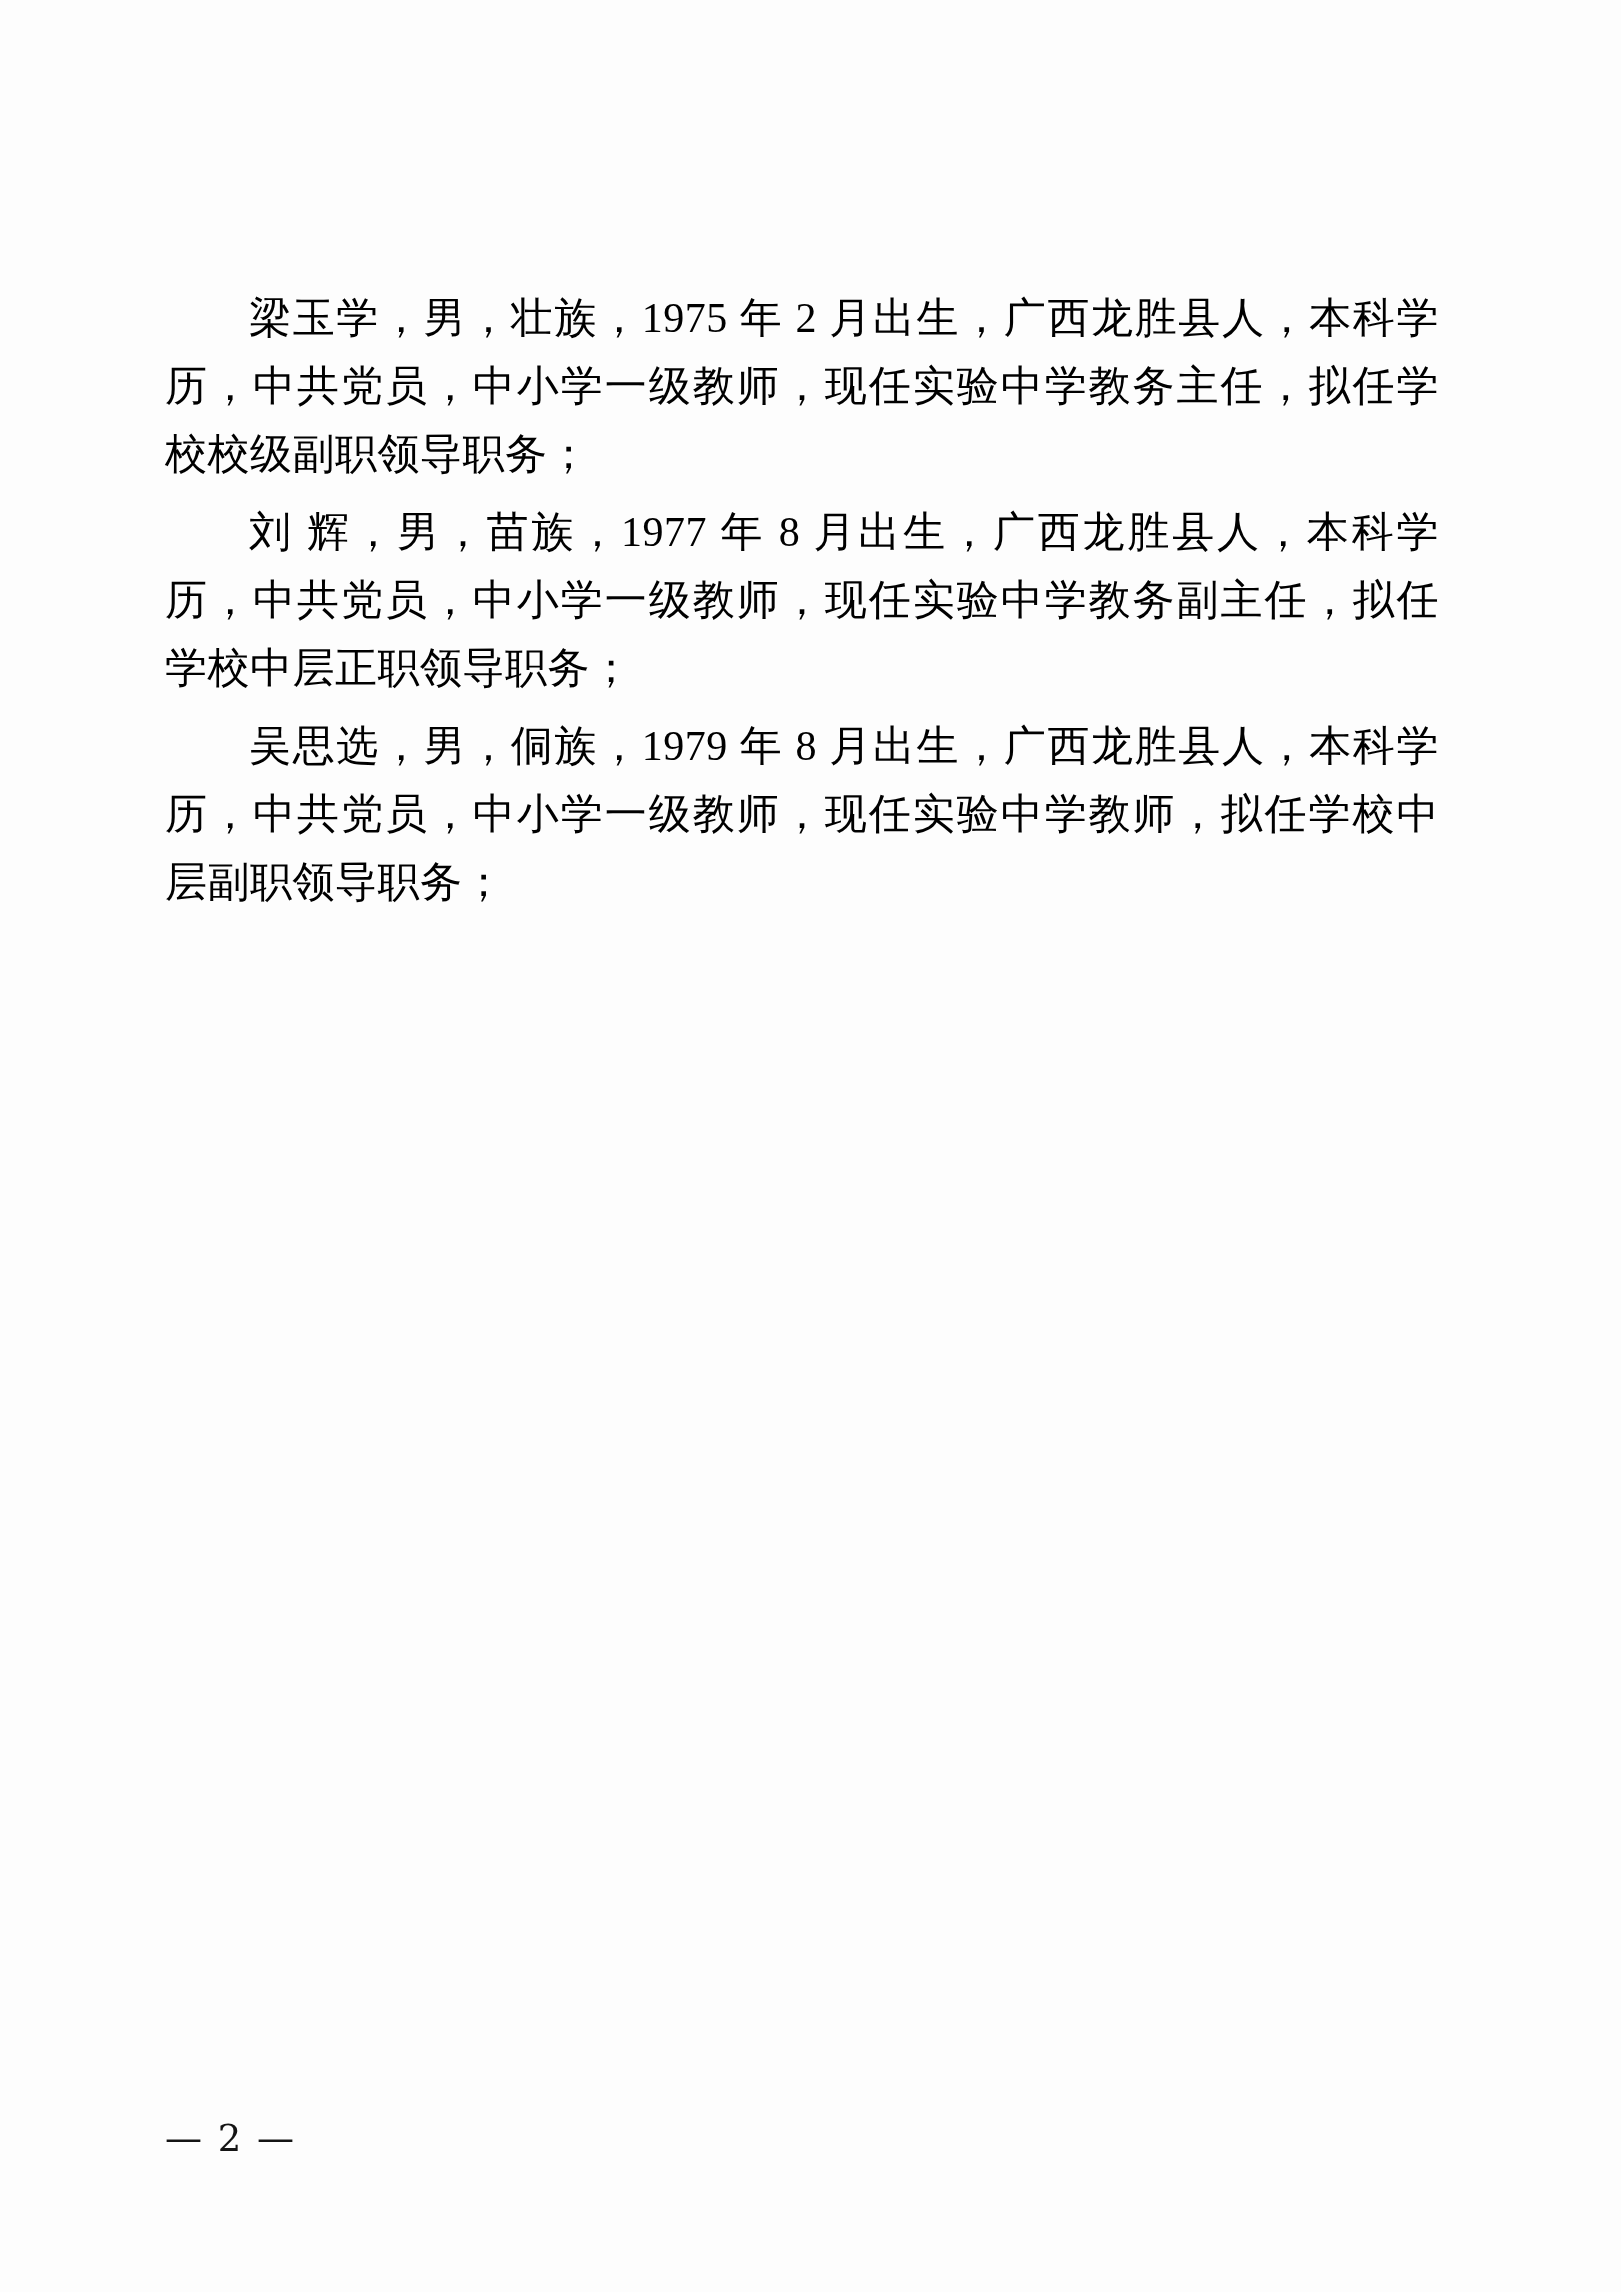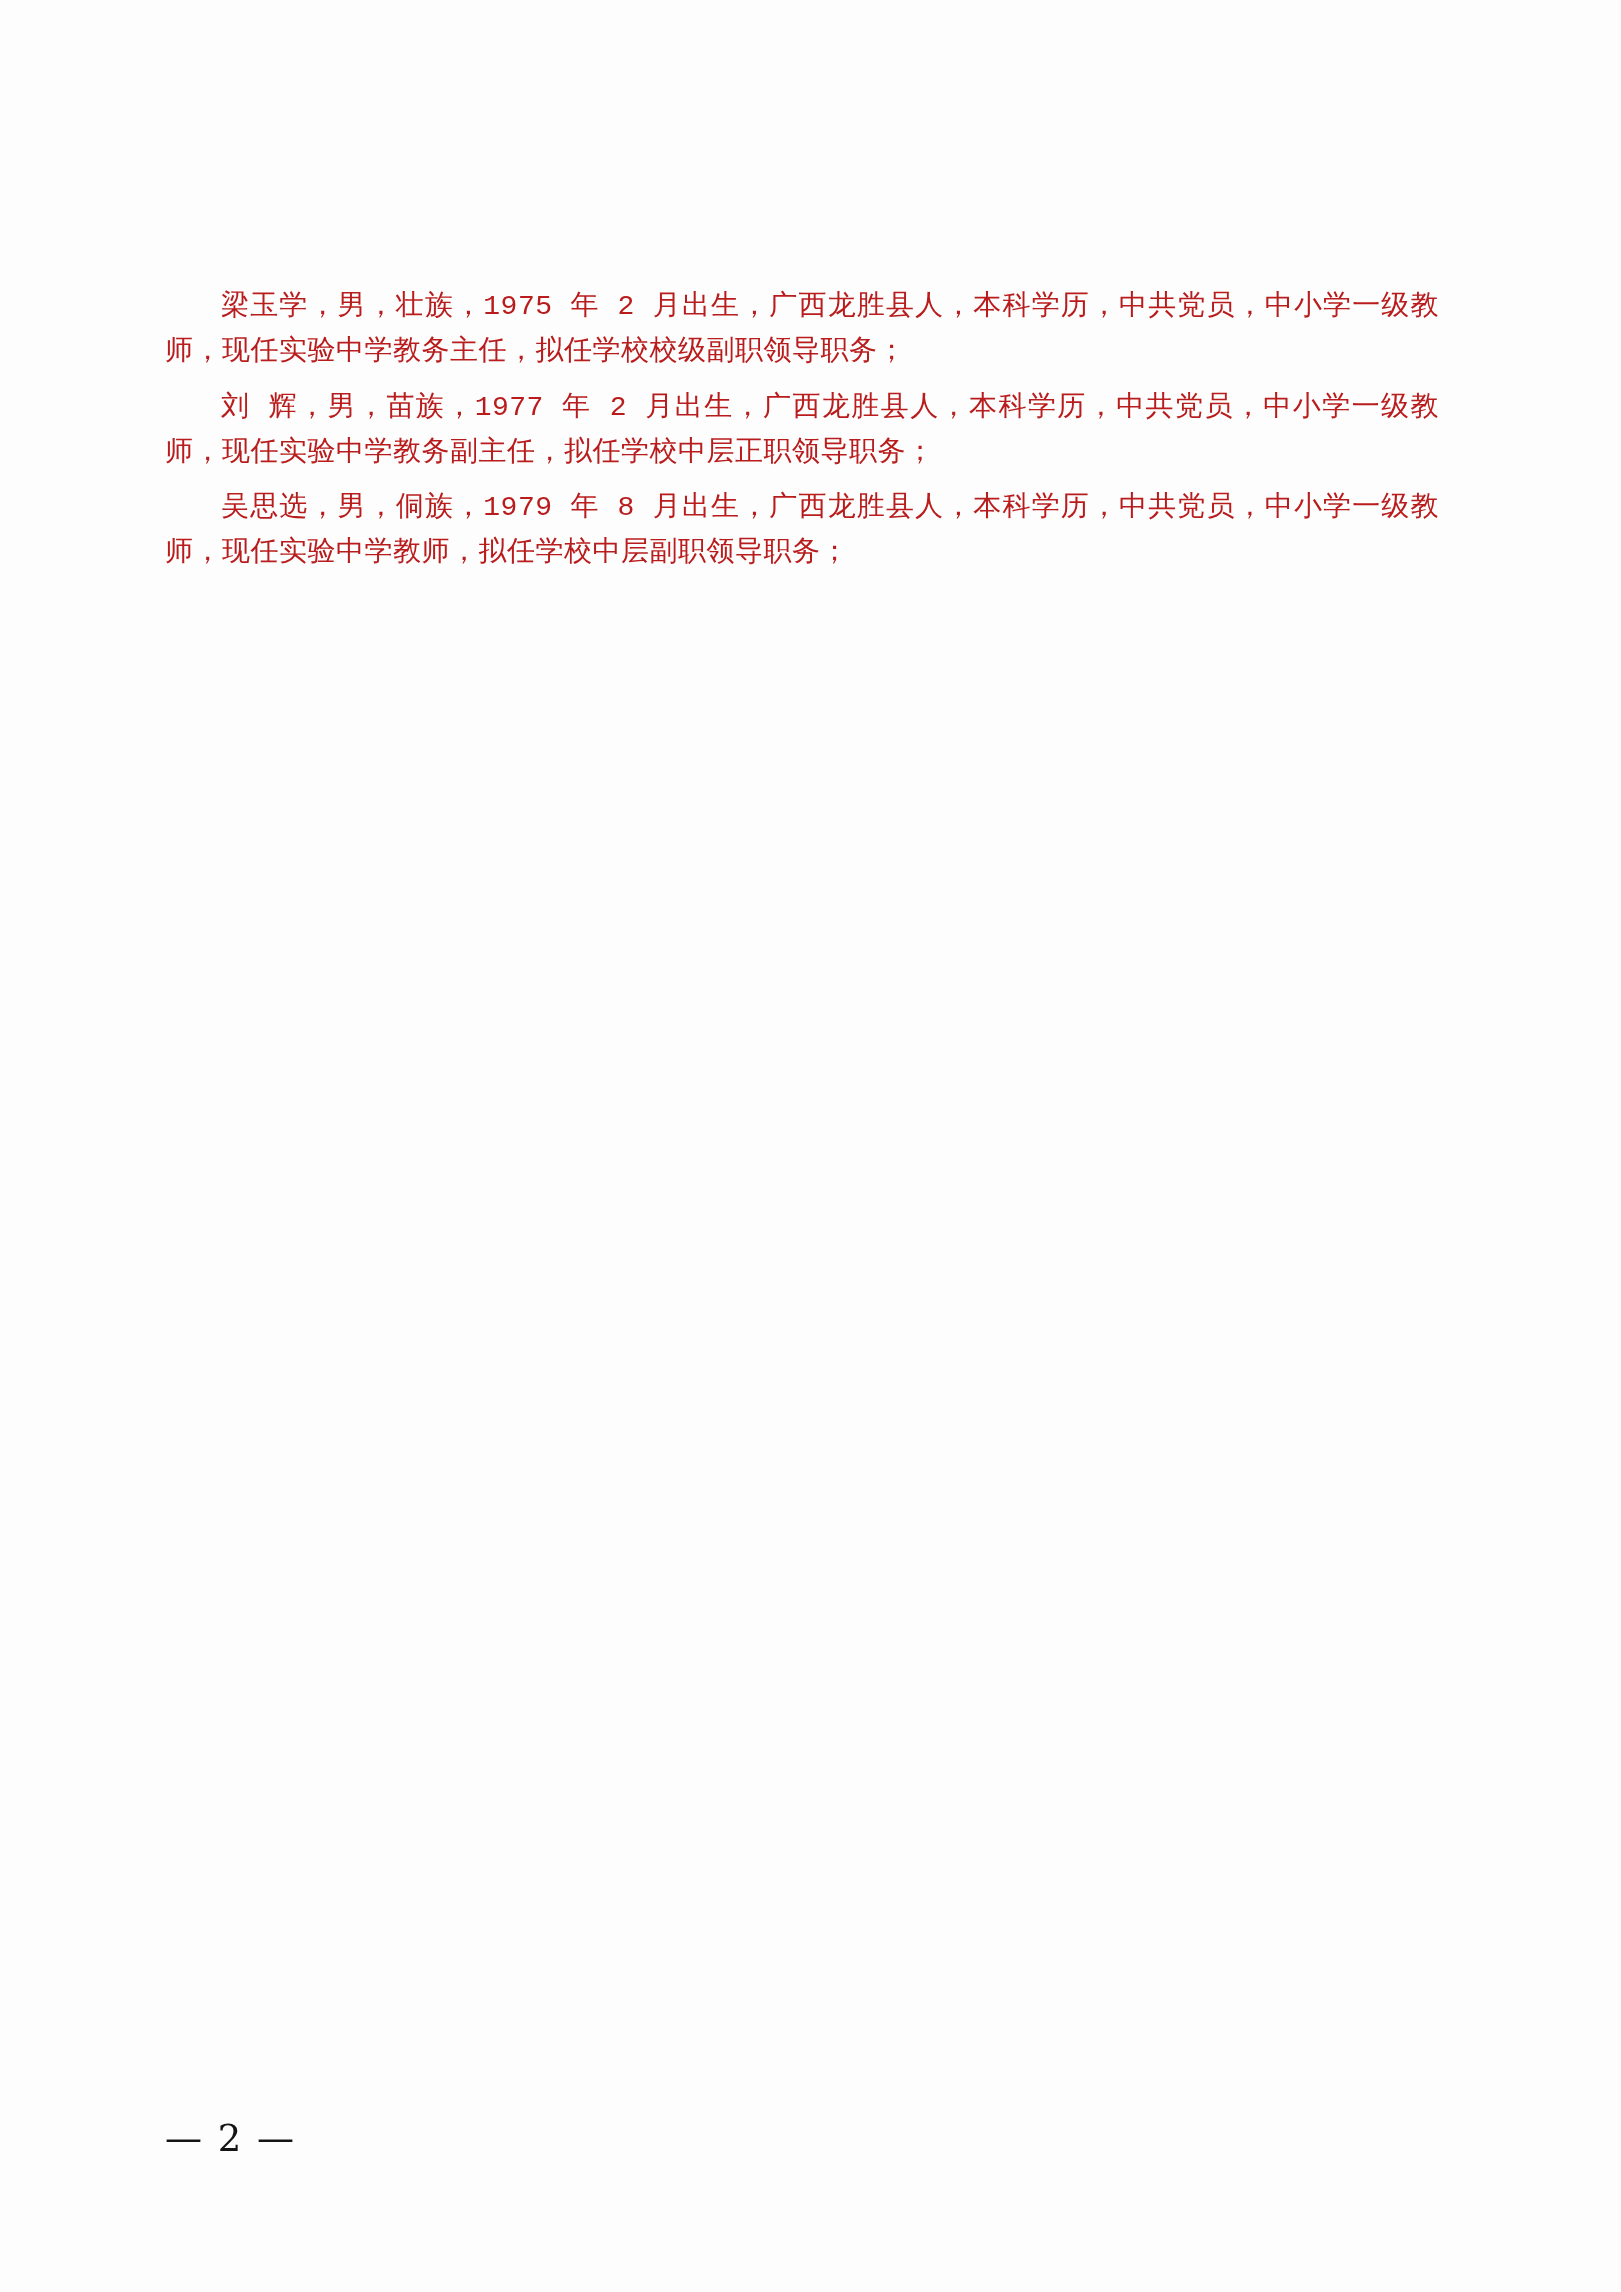--- a/index.html
+++ b/index.html
@@ -23,30 +23,30 @@
     height: 2293px;
     background: #fdfdfd;
   }
   .content {
     position: absolute;
     left: 165px;
     top: 284px;
     width: 1274px;
   }
   .para {
-    font-size: 28px;
+    font-size: 42px;
     line-height: 1.62;
     text-align: justify;
     text-justify: inter-ideograph;
     text-indent: 2em;
     margin: 0 0 9.8px 0;
     letter-spacing: 0.5px;
     word-break: break-all;
-    color: #b91c1c;
-    font-family: Liberation Mono, monospace;
+    color: #000000;
+    font-family: Liberation Serif, serif;
   }
   .footer {
     position: absolute;
     left: 0;
     top: 2117px;
     width: 1621px;
     text-align: left;
   }
   .page-number {
     display: inline-block;
@@ -55,20 +55,20 @@
     letter-spacing: 2px;
     color: #141414;
   }
 </style>
 </head>
 <body>
 
 <div class="page">
   <div class="content">
     <p class="para">梁玉学，男，壮族，1975 年 2 月出生，广西龙胜县人，本科学历，中共党员，中小学一级教师，现任实验中学教务主任，拟任学校校级副职领导职务；</p>
-    <p class="para">刘 辉，男，苗族，1977 年 2 月出生，广西龙胜县人，本科学历，中共党员，中小学一级教师，现任实验中学教务副主任，拟任学校中层正职领导职务；</p>
+    <p class="para">刘 辉，男，苗族，1977 年 8 月出生，广西龙胜县人，本科学历，中共党员，中小学一级教师，现任实验中学教务副主任，拟任学校中层正职领导职务；</p>
     <p class="para">吴思选，男，侗族，1979 年 8 月出生，广西龙胜县人，本科学历，中共党员，中小学一级教师，现任实验中学教师，拟任学校中层副职领导职务；</p>
   </div>
   <div class="footer">
     <span class="page-number">— 2 —</span>
   </div>
 </div>
 
 
 </body></html>

